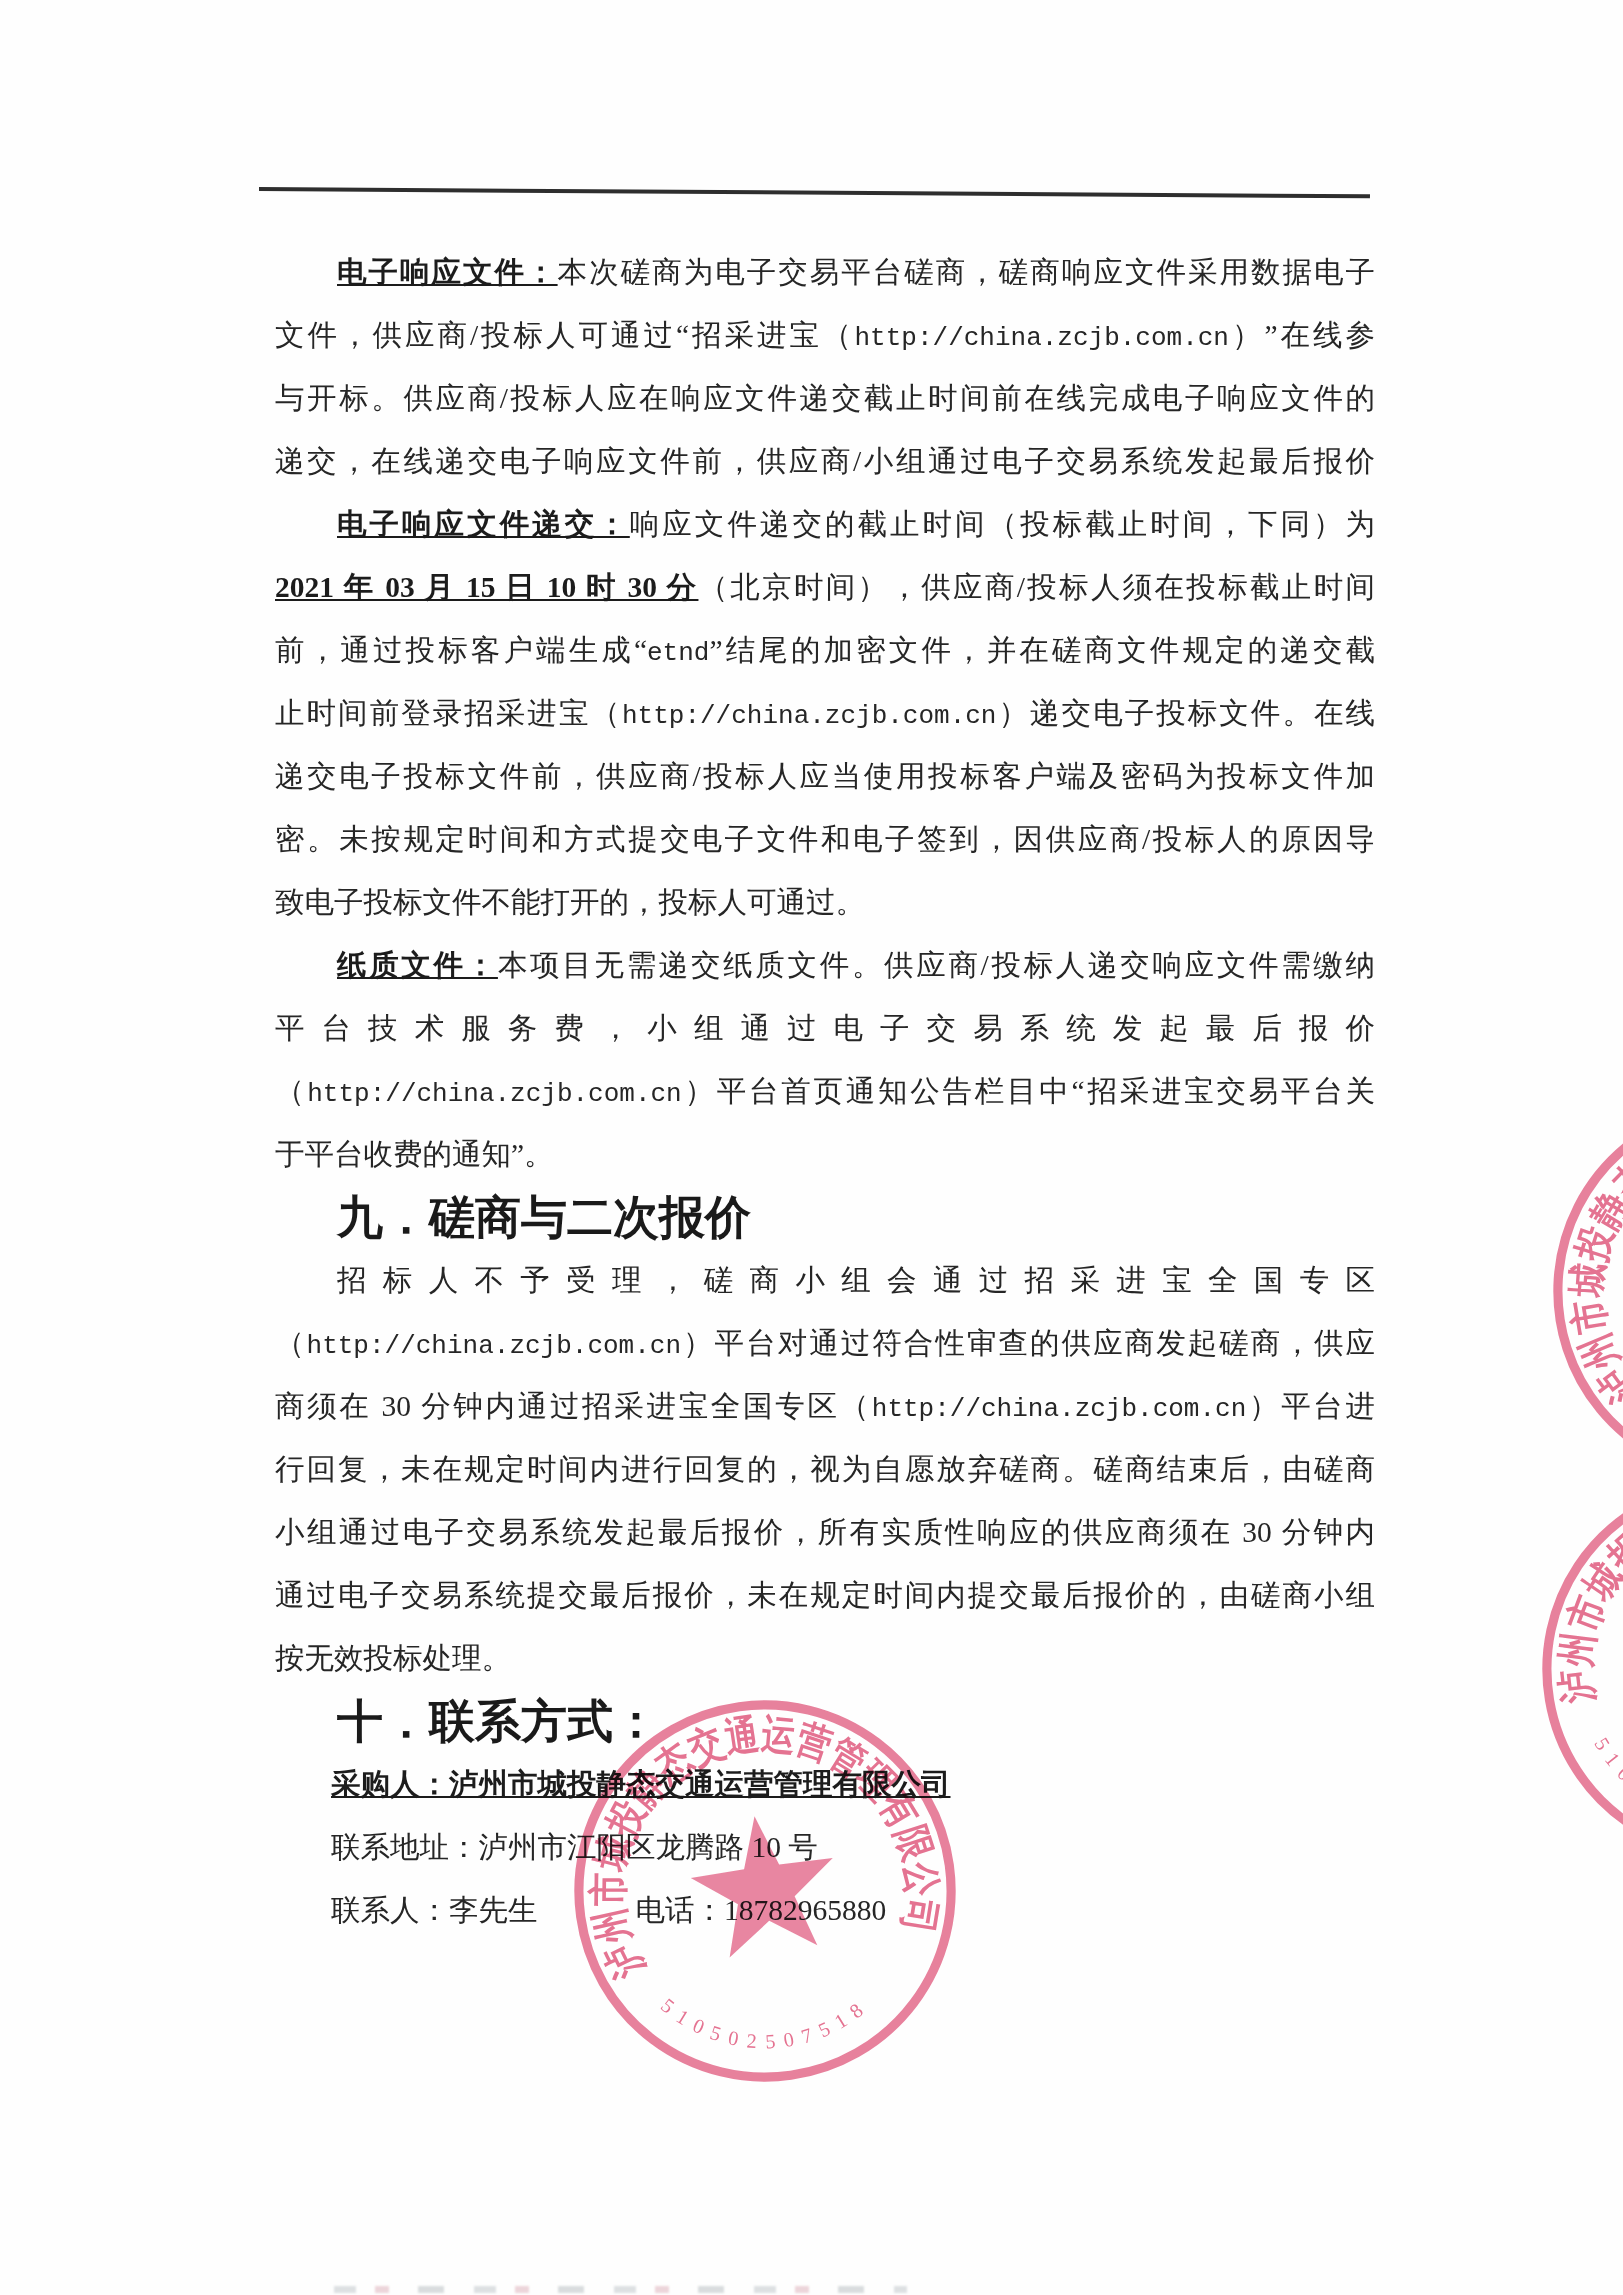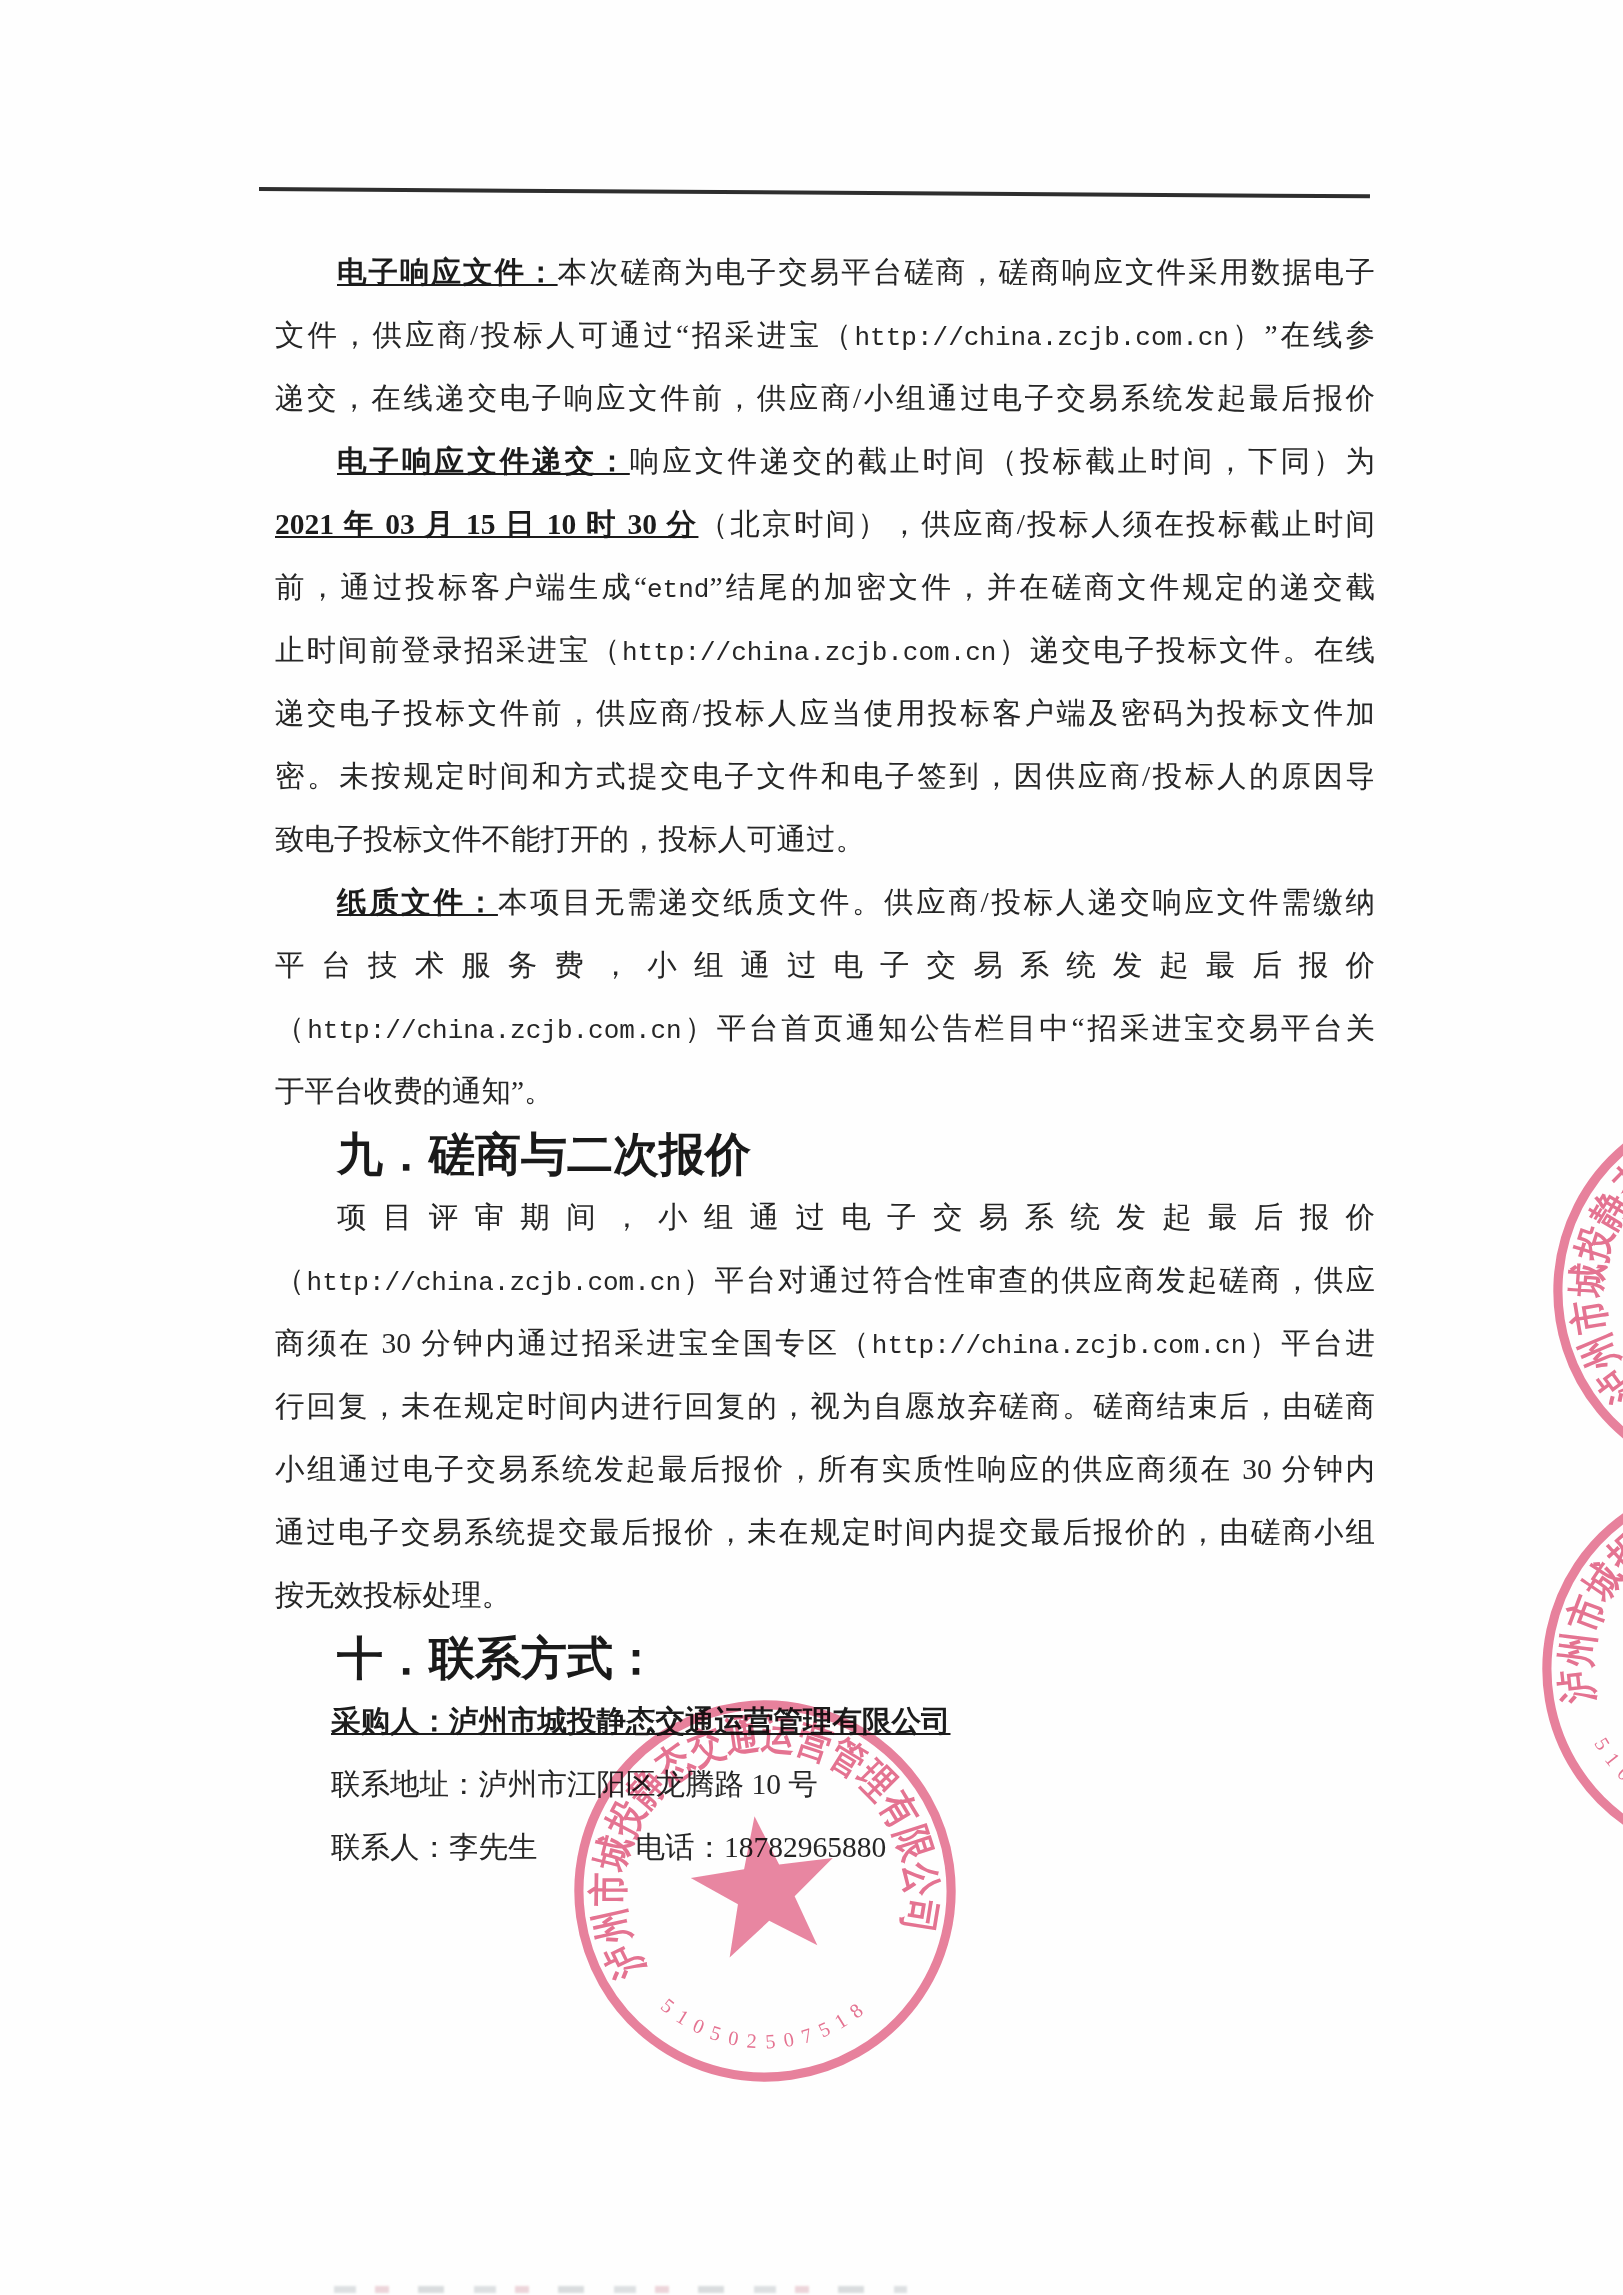--- a/index.html
+++ b/index.html
@@ -43,34 +43,35 @@
   }
 </style>
 </head>
 <body>
 
 <div class="page">
   <div class="rule"></div>
   <div id="doc" class="content">
       <div class="line ind"><span class="b">电子响应文件：</span><span>本次磋商为电子交易平台磋商，磋商响应文件采用数据电子</span></div>
       <div class="line"><span>文件，供应商/投标人可通过“招采进宝（</span><span class="m">http://china.zcjb.com.cn</span><span>）”在线参</span></div>
+      <div class="line"><span>与开标。供应商/投标人应在响应文件递交截止时间前在线完成电子响应文件的</span></div>
       <div class="line"><span>递交，在线递交电子响应文件前，供应商/小组通过电子交易系统发起最后报价</span></div>
       <div class="line ind"><span class="b">电子响应文件递交：</span><span>响应文件递交的截止时间（投标截止时间，下同）为</span></div>
       <div class="line"><span class="b">2021 年 03 月 15 日 10 时 30 分</span><span>（北京时间），供应商/投标人须在投标截止时间</span></div>
       <div class="line"><span>前，通过投标客户端生成“</span><span class="m">etnd</span><span>”结尾的加密文件，并在磋商文件规定的递交截</span></div>
       <div class="line"><span>止时间前登录招采进宝（</span><span class="m">http://china.zcjb.com.cn</span><span>）递交电子投标文件。在线</span></div>
       <div class="line"><span>递交电子投标文件前，供应商/投标人应当使用投标客户端及密码为投标文件加</span></div>
       <div class="line"><span>密。未按规定时间和方式提交电子文件和电子签到，因供应商/投标人的原因导</span></div>
       <div class="line last"><span>致电子投标文件不能打开的，投标人可通过。</span></div>
       <div class="line ind"><span class="b">纸质文件：</span><span>本项目无需递交纸质文件。供应商/投标人递交响应文件需缴纳</span></div>
       <div class="line"><span>平台技术服务费，小组通过电子交易系统发起最后报价</span></div>
       <div class="line"><span>（</span><span class="m">http://china.zcjb.com.cn</span><span>）平台首页通知公告栏目中“招采进宝交易平台关</span></div>
       <div class="line last"><span>于平台收费的通知”。</span></div>
       <div class="heading">九．磋商与二次报价</div>
-      <div class="line ind"><span>项目评审期间，小组通过电子交易系统发起最后报价</span></div>
+      <div class="line ind"><span>招标人不予受理，磋商小组会通过招采进宝全国专区</span></div>
       <div class="line"><span>（</span><span class="m">http://china.zcjb.com.cn</span><span>）平台对通过符合性审查的供应商发起磋商，供应</span></div>
       <div class="line"><span>商须在 30 分钟内通过招采进宝全国专区（</span><span class="m">http://china.zcjb.com.cn</span><span>）平台进</span></div>
       <div class="line"><span>行回复，未在规定时间内进行回复的，视为自愿放弃磋商。磋商结束后，由磋商</span></div>
       <div class="line"><span>小组通过电子交易系统发起最后报价，所有实质性响应的供应商须在 30 分钟内</span></div>
       <div class="line"><span>通过电子交易系统提交最后报价，未在规定时间内提交最后报价的，由磋商小组</span></div>
       <div class="line last"><span>按无效投标处理。</span></div>
       <div class="heading">十．联系方式：</div>
       <div class="line contact-line"><span class="b">采购人：</span><span class="b">泸州市城投静态交通运营管理有限公司</span></div>
       <div class="line contact-line"><span>联系地址：泸州市江阳区龙腾路 10 号</span></div>
       <div class="line contact-line"><span>联系人：李先生</span><span class="g"></span><span>电话：18782965880</span></div>

